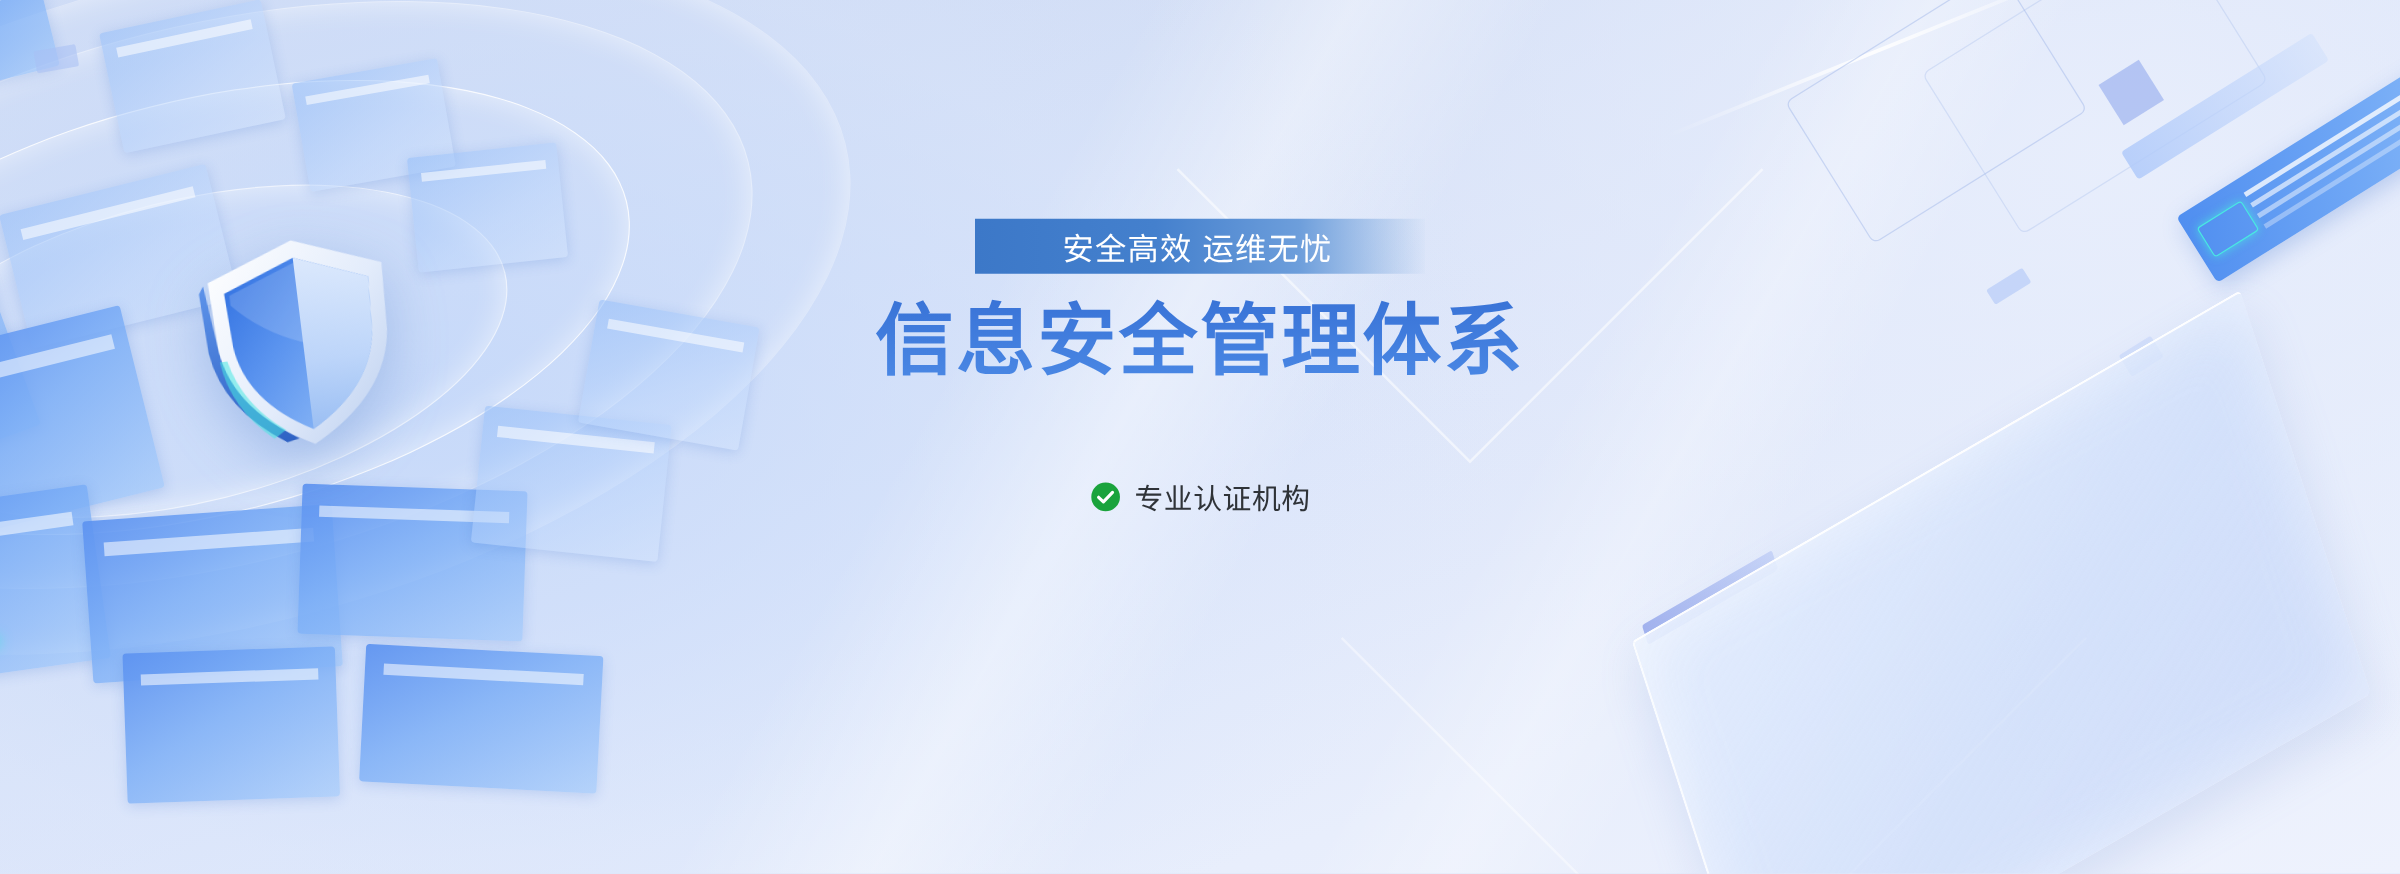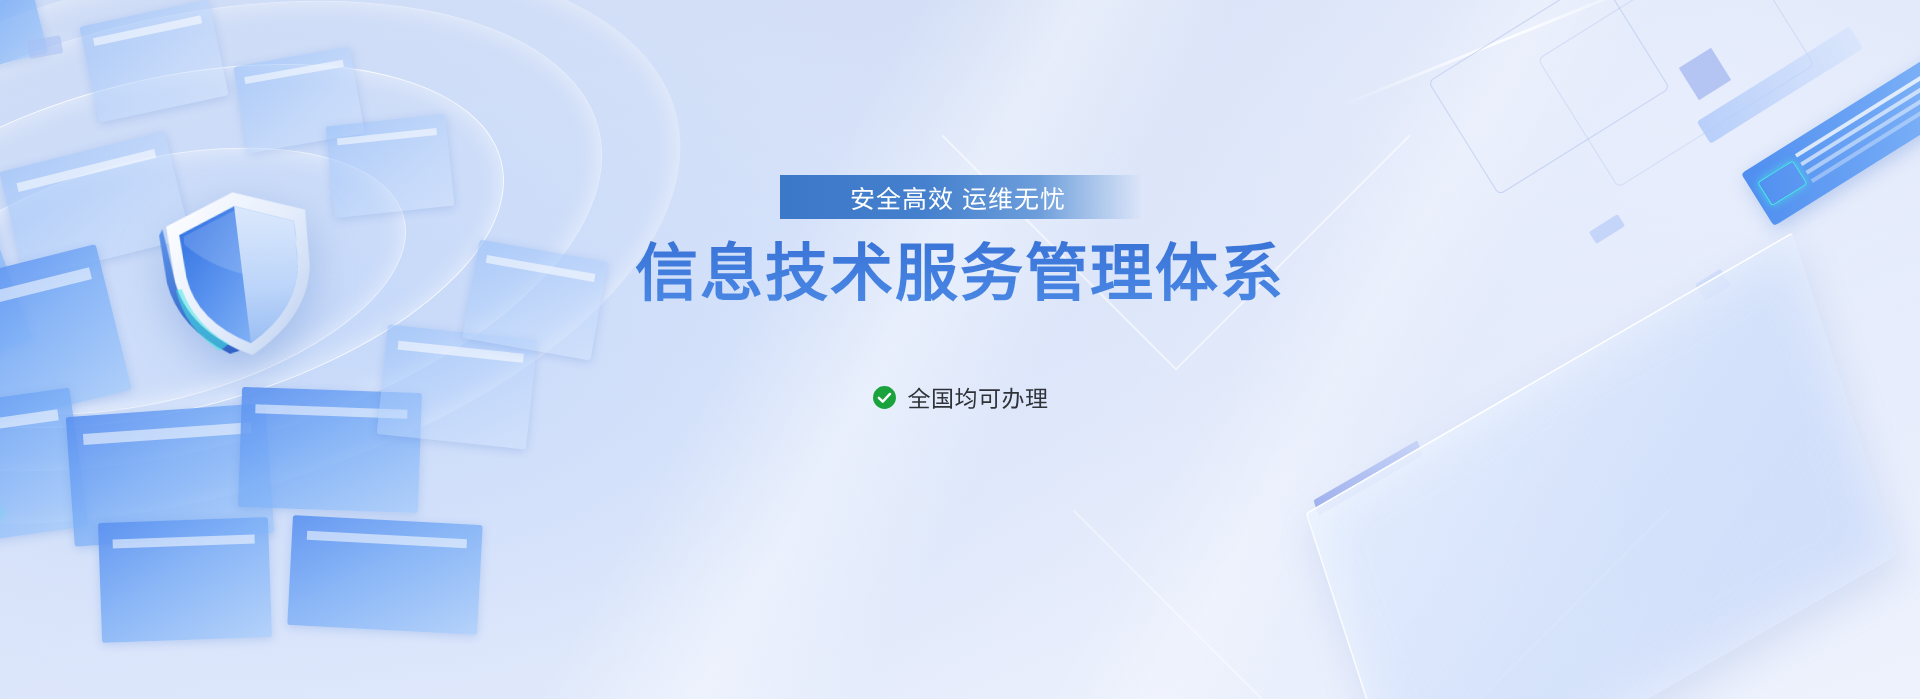--- a/index.html
+++ b/index.html
@@ -270,29 +270,29 @@
   <div class="deco plate-edge"></div>
   <div class="deco glass-plate"></div>
 
   <div class="content">
 
     <div class="badge">
       <span>安全高效 运维无忧</span>
     </div>
 
     <h1 class="headline">
-      <span class="ln">信息技术服务管理体系</span>
+      <span class="ln">信息安全管理体系</span>
     </h1>
 
     <div class="features">
 
       <div class="feature">
         <svg class="check" viewBox="0 0 24 24">
           <circle cx="12" cy="12" r="11" fill="#1aa33c"></circle>
           <path d="M6.6 12.3 L10.3 15.9 L17.3 8.6" fill="none" stroke="#ffffff" stroke-width="2.4" stroke-linecap="round" stroke-linejoin="round"></path>
         </svg>
-        <span class="feature-label">全国均可办理</span>
+        <span class="feature-label">专业认证机构</span>
       </div>
 
 
     </div>
   </div>
 </div>
 
 </body></html>

